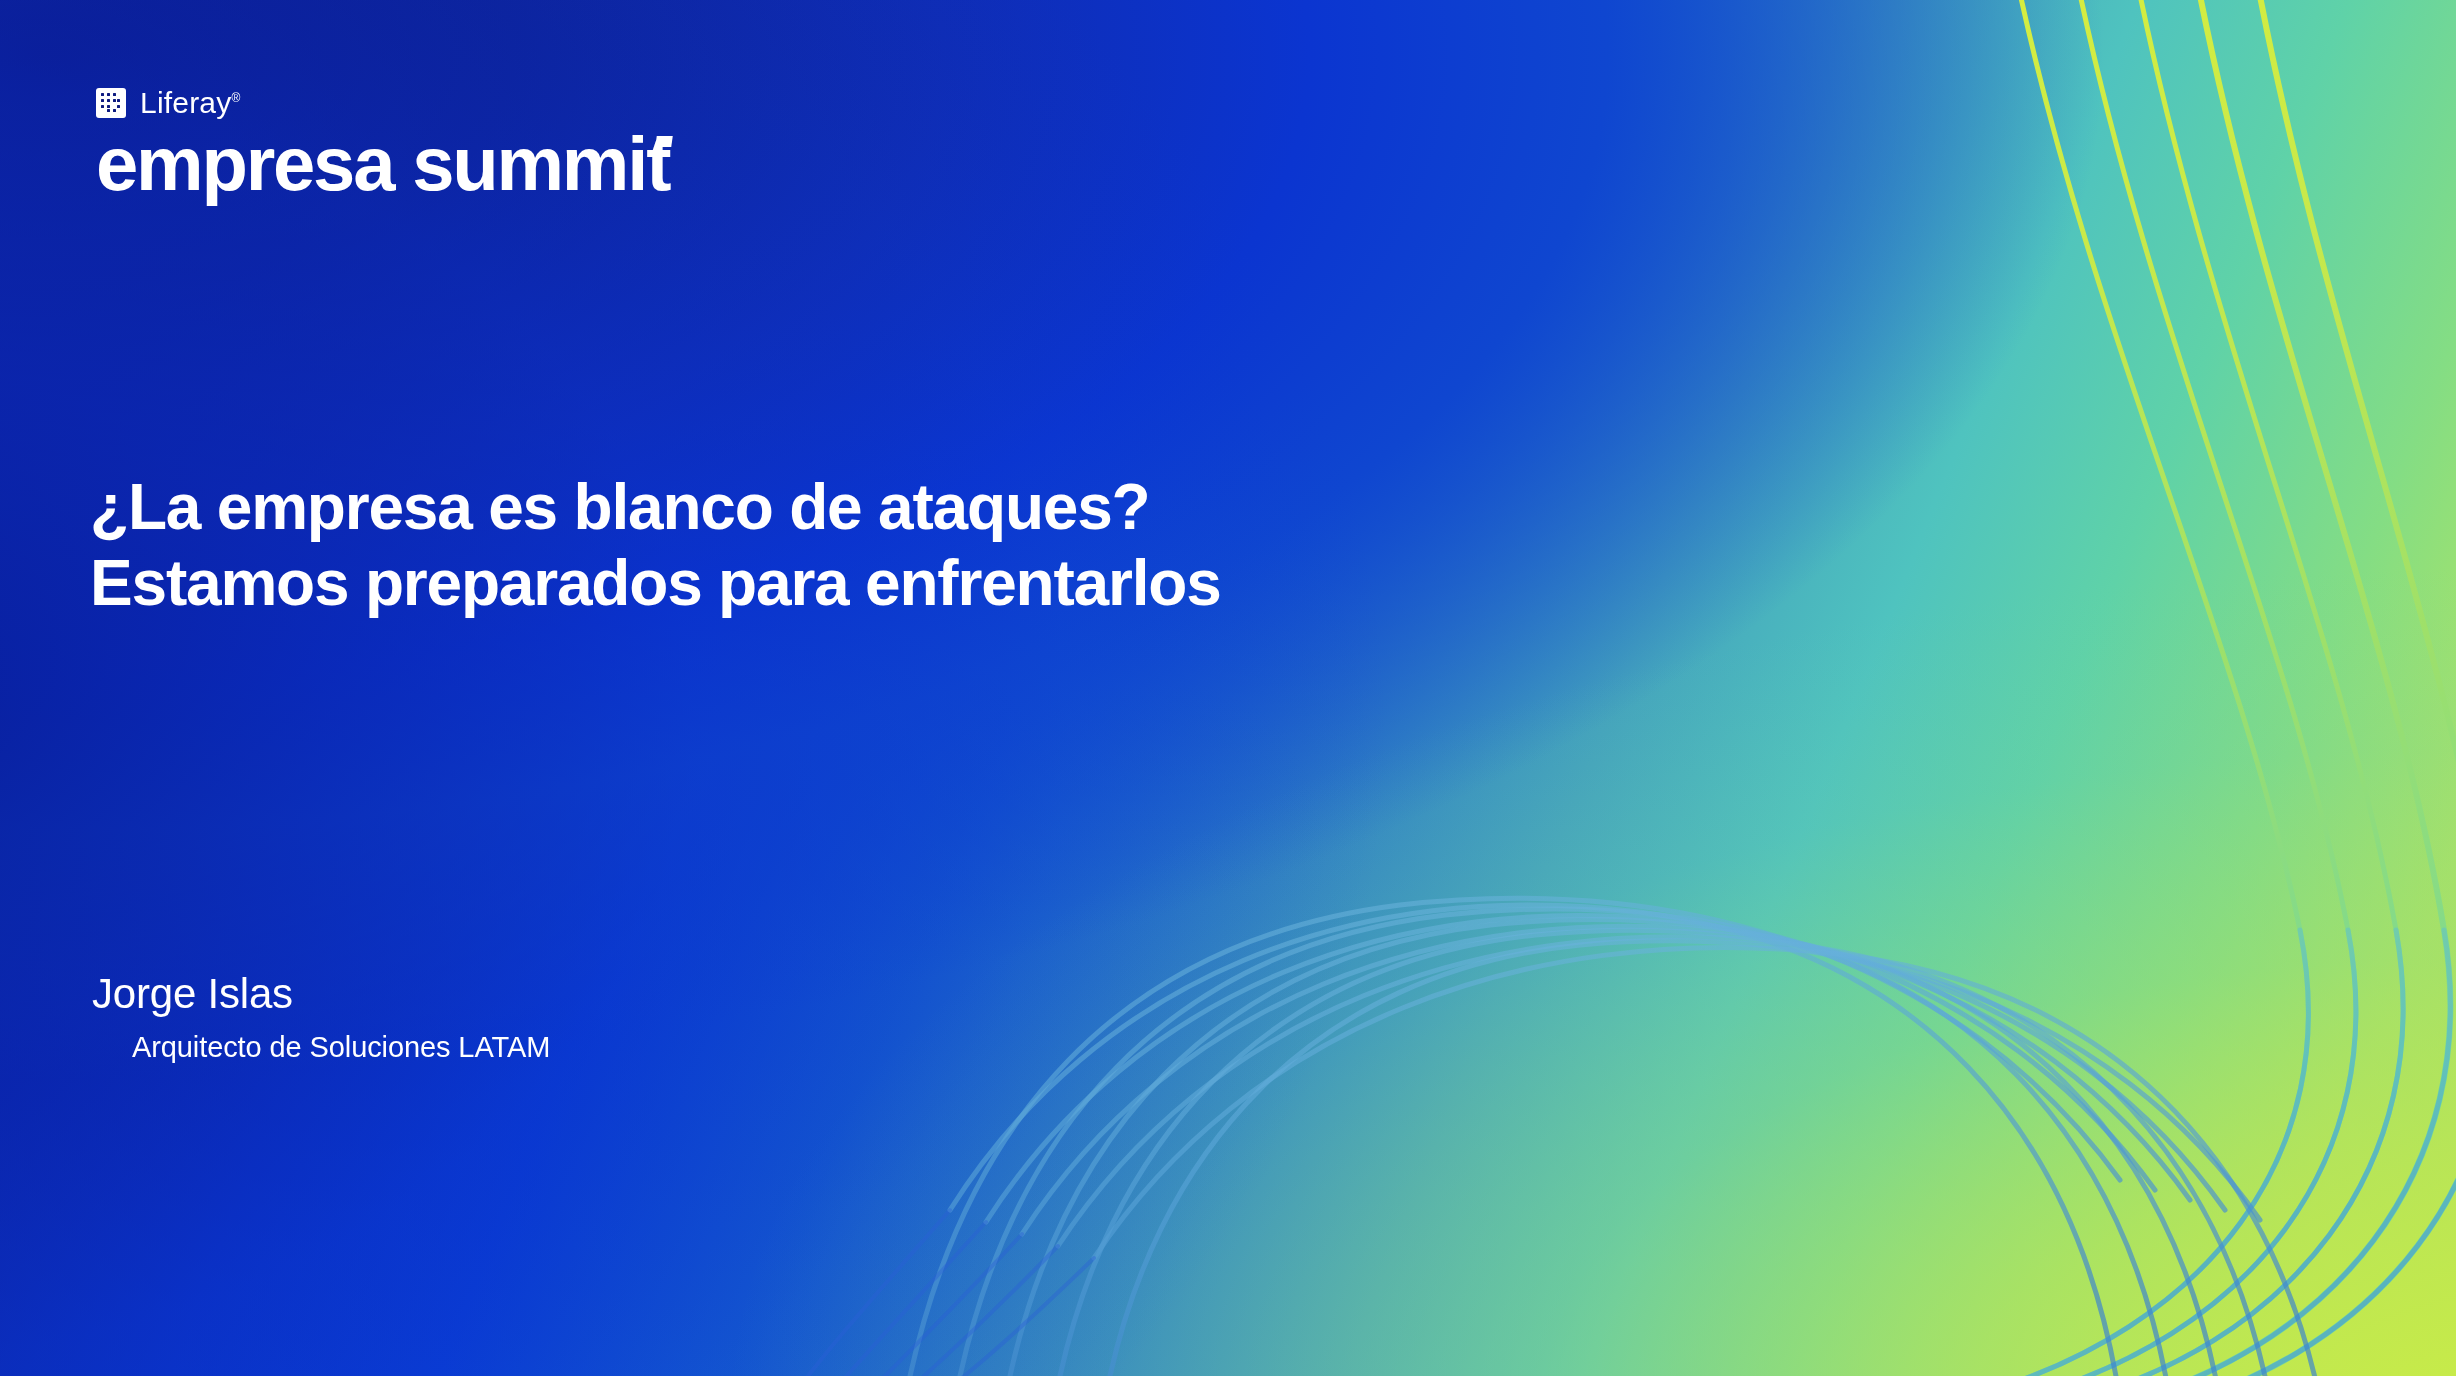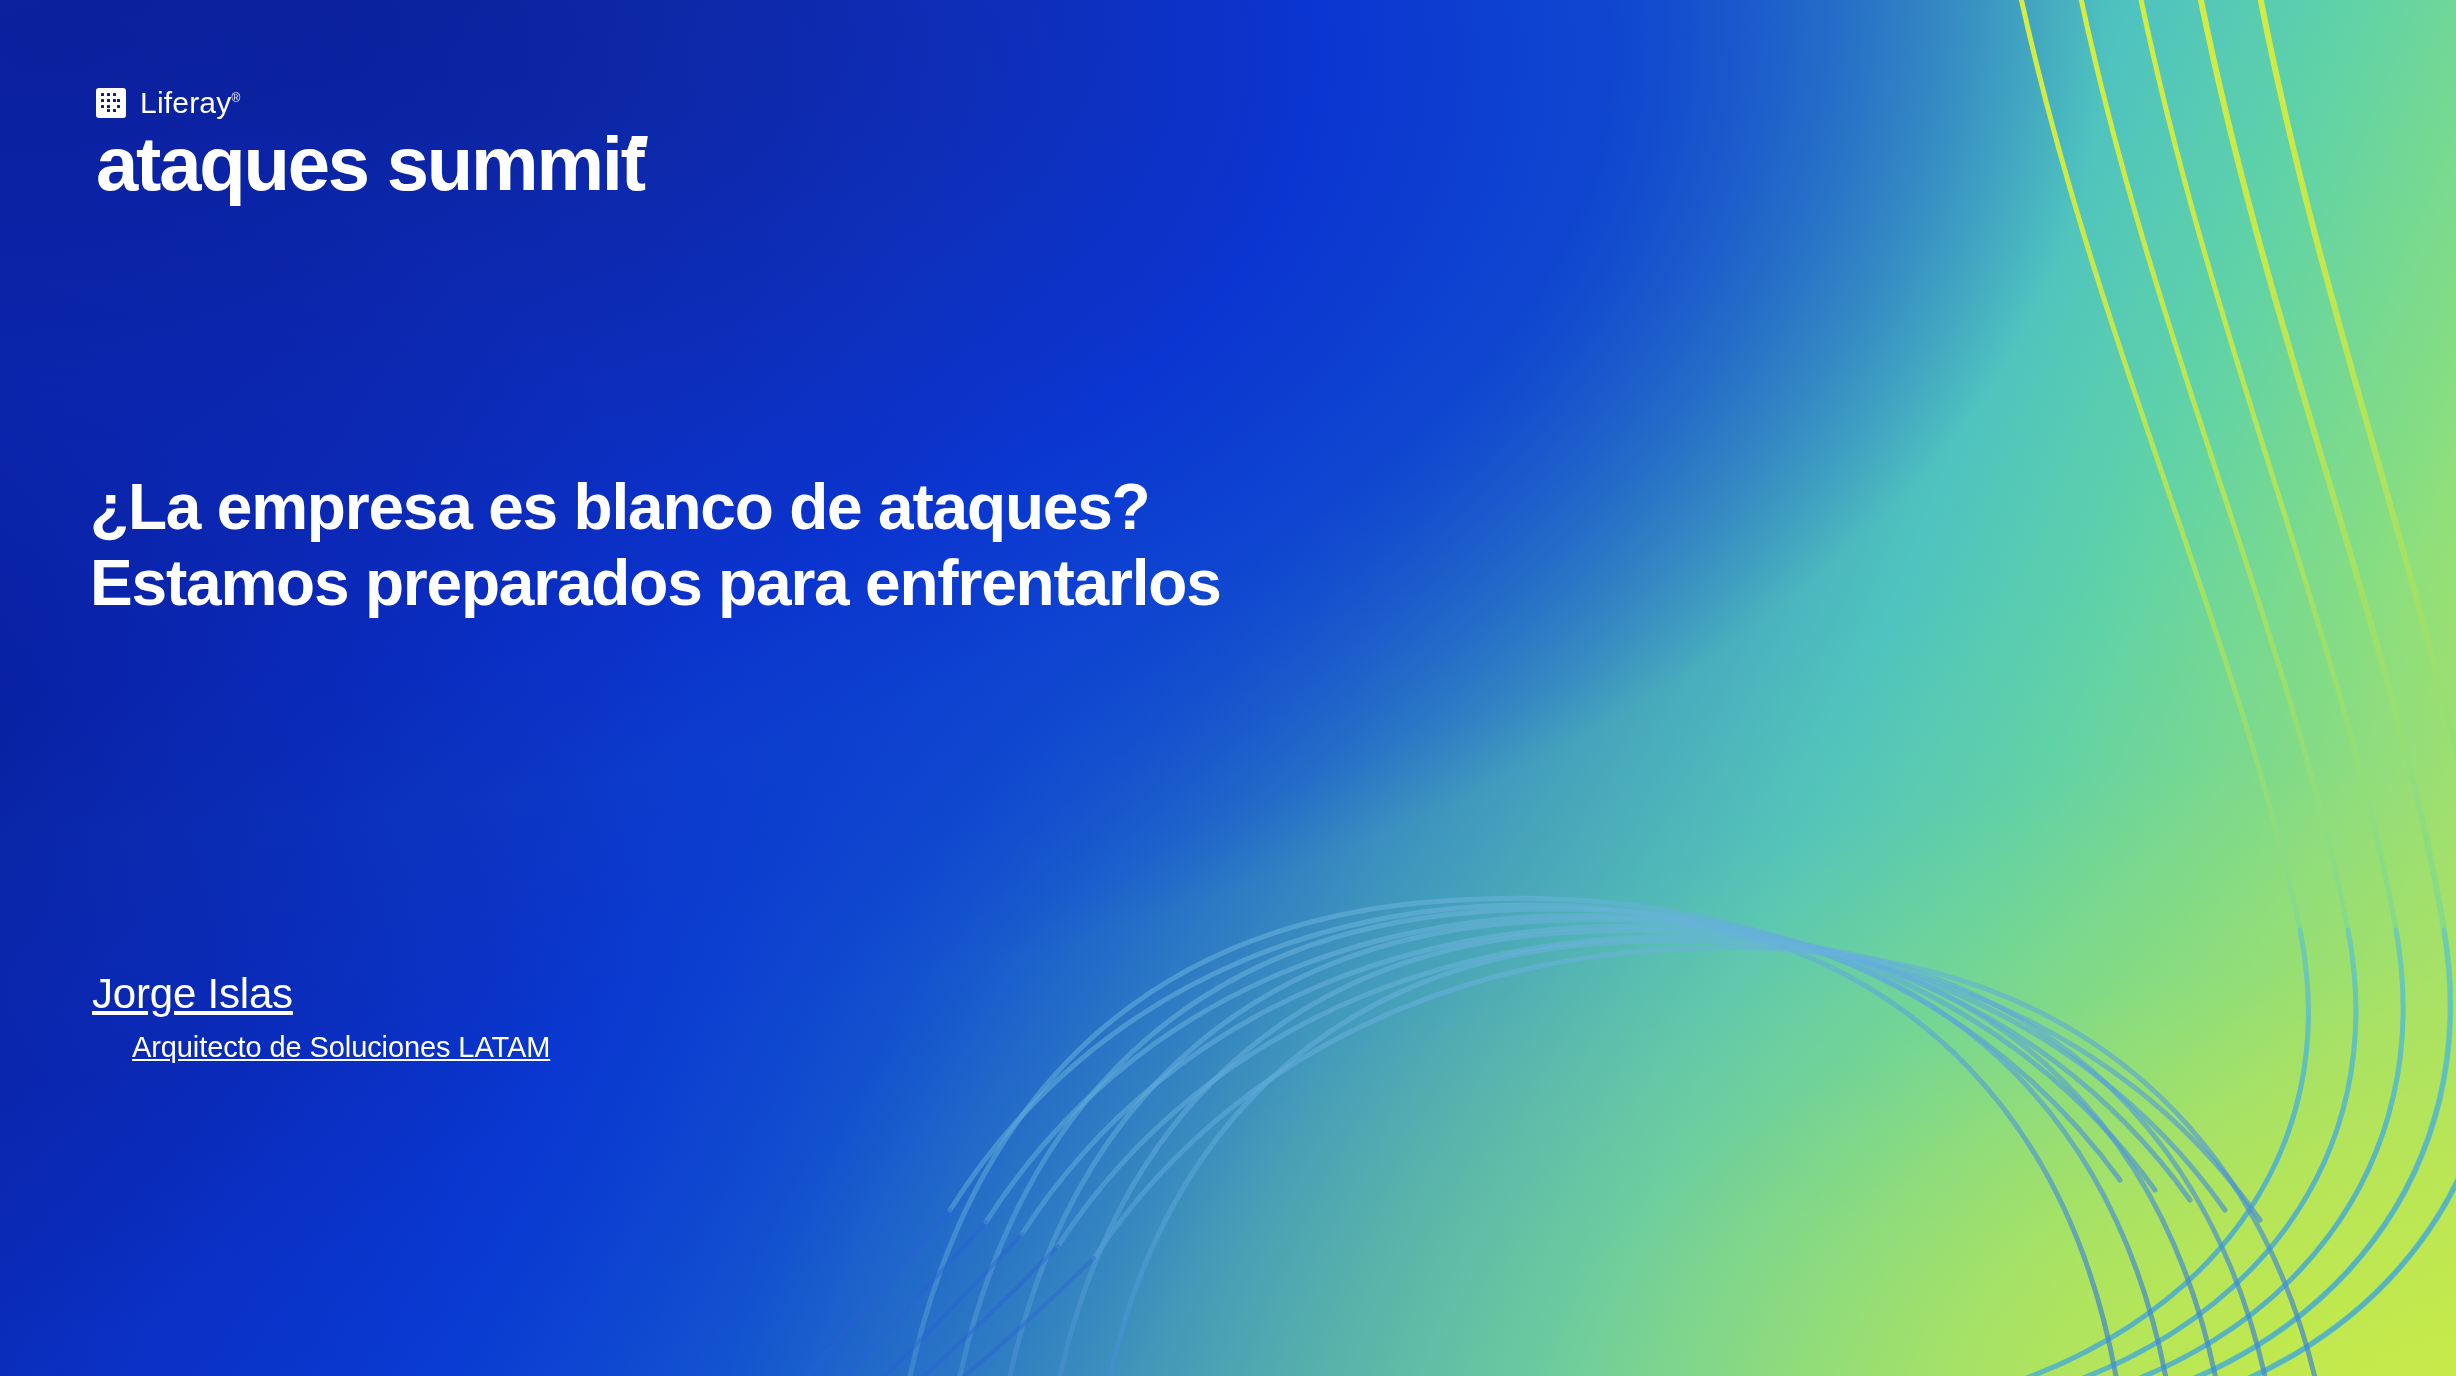--- a/index.html
+++ b/index.html
@@ -155,21 +155,20 @@
     letter-spacing: -1.2px;
   }
   .headline .hl-line { display: block; white-space: nowrap; }
 
   
   .speaker {
     position: absolute;
     left: 92px;
     top: 968px;
     color: #ffffff;
-    text-decoration: underline;
   }
   .speaker-name {
     font-size: 42px;
     font-weight: 400;
     line-height: 1.22;
     letter-spacing: -0.2px;
   }
   .speaker-role {
     margin-top: 10px;
     font-size: 29px;
@@ -268,21 +267,21 @@
           <i style="left:11px;top:17px"></i>
           <i style="left:21px;top:11px"></i>
         <i style="left:21px;top:17px"></i>
           <i style="left:11px;top:21px"></i>
           <i style="left:17px;top:21px"></i>
       </span>
       <span class="liferay-word"><span>Liferay</span><sup>®</sup></span>
     </div>
 
     <div class="cs-wordmark">
-      <span class="cs-line1">ataques</span>
+      <span class="cs-line1">empresa</span>
       <span class="cs-line2 tbar">summit</span>
     </div>
 
   </div>
 
   <div class="headline">
     <span class="hl-line">¿La empresa es blanco de ataques?</span>
     <span class="hl-line">Estamos preparados para enfrentarlos</span>
   </div>
 

